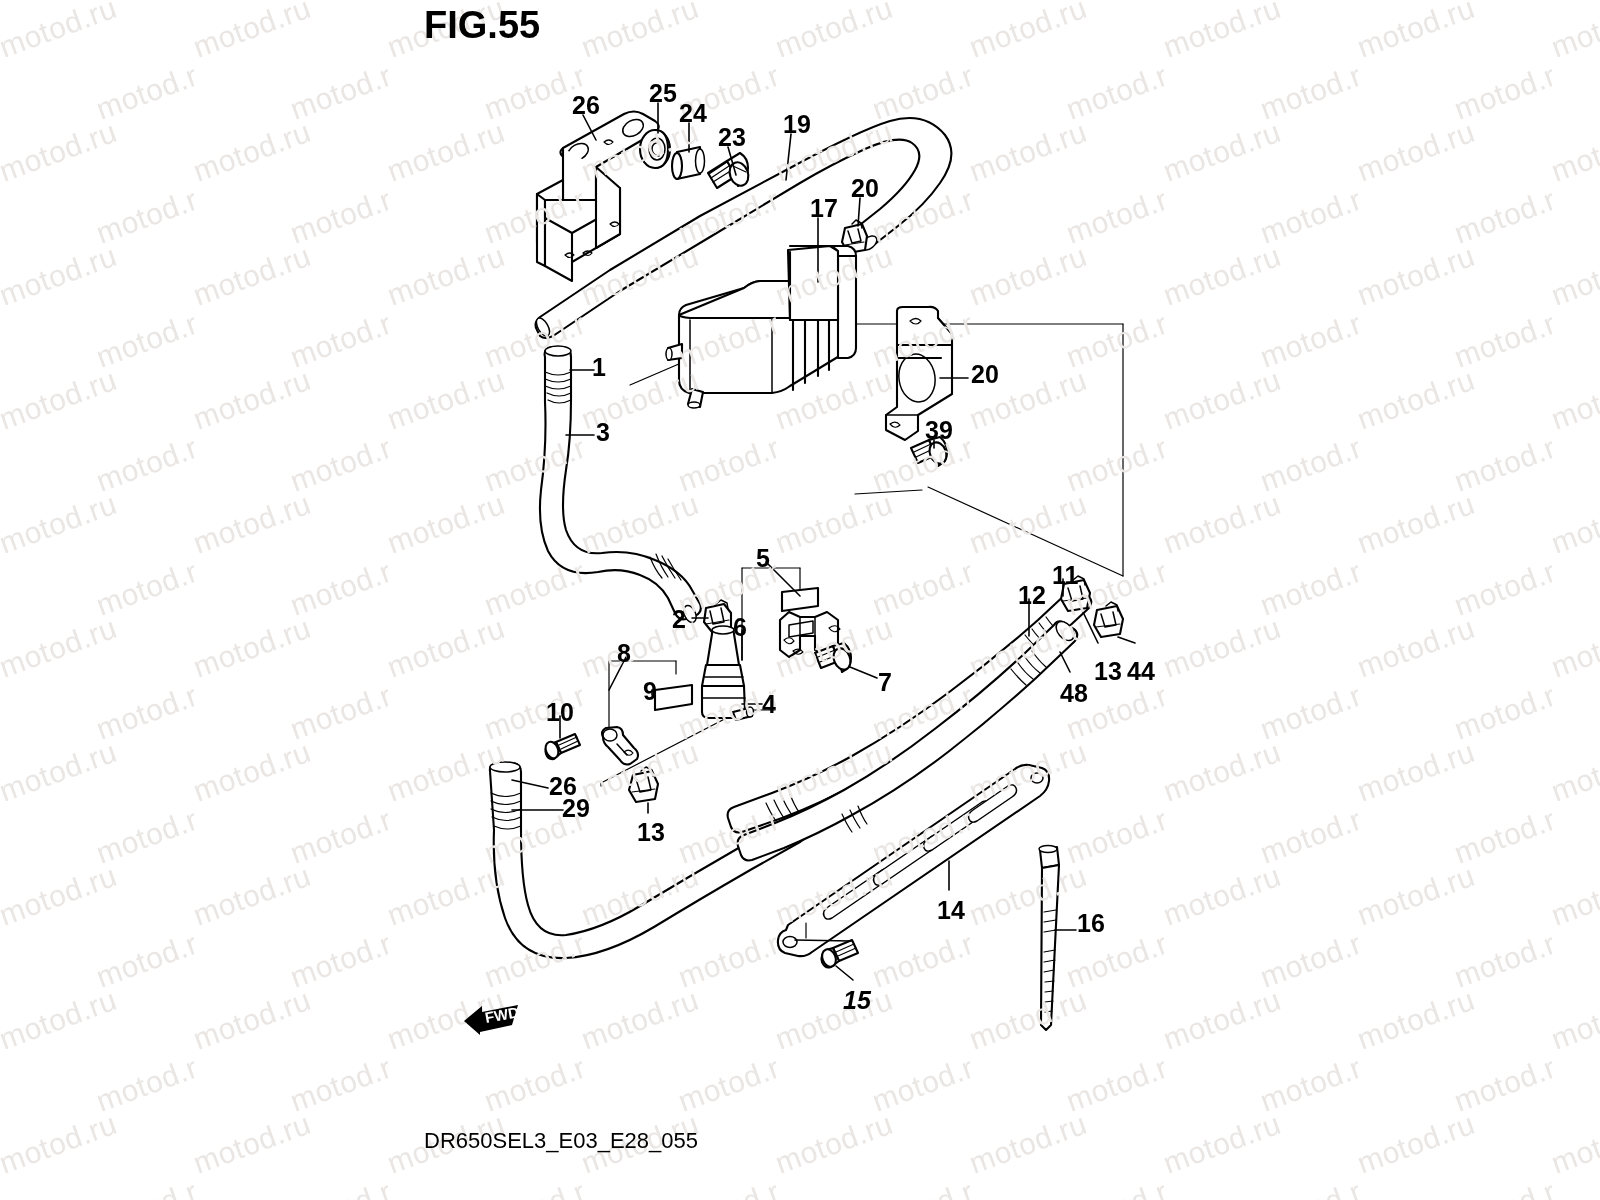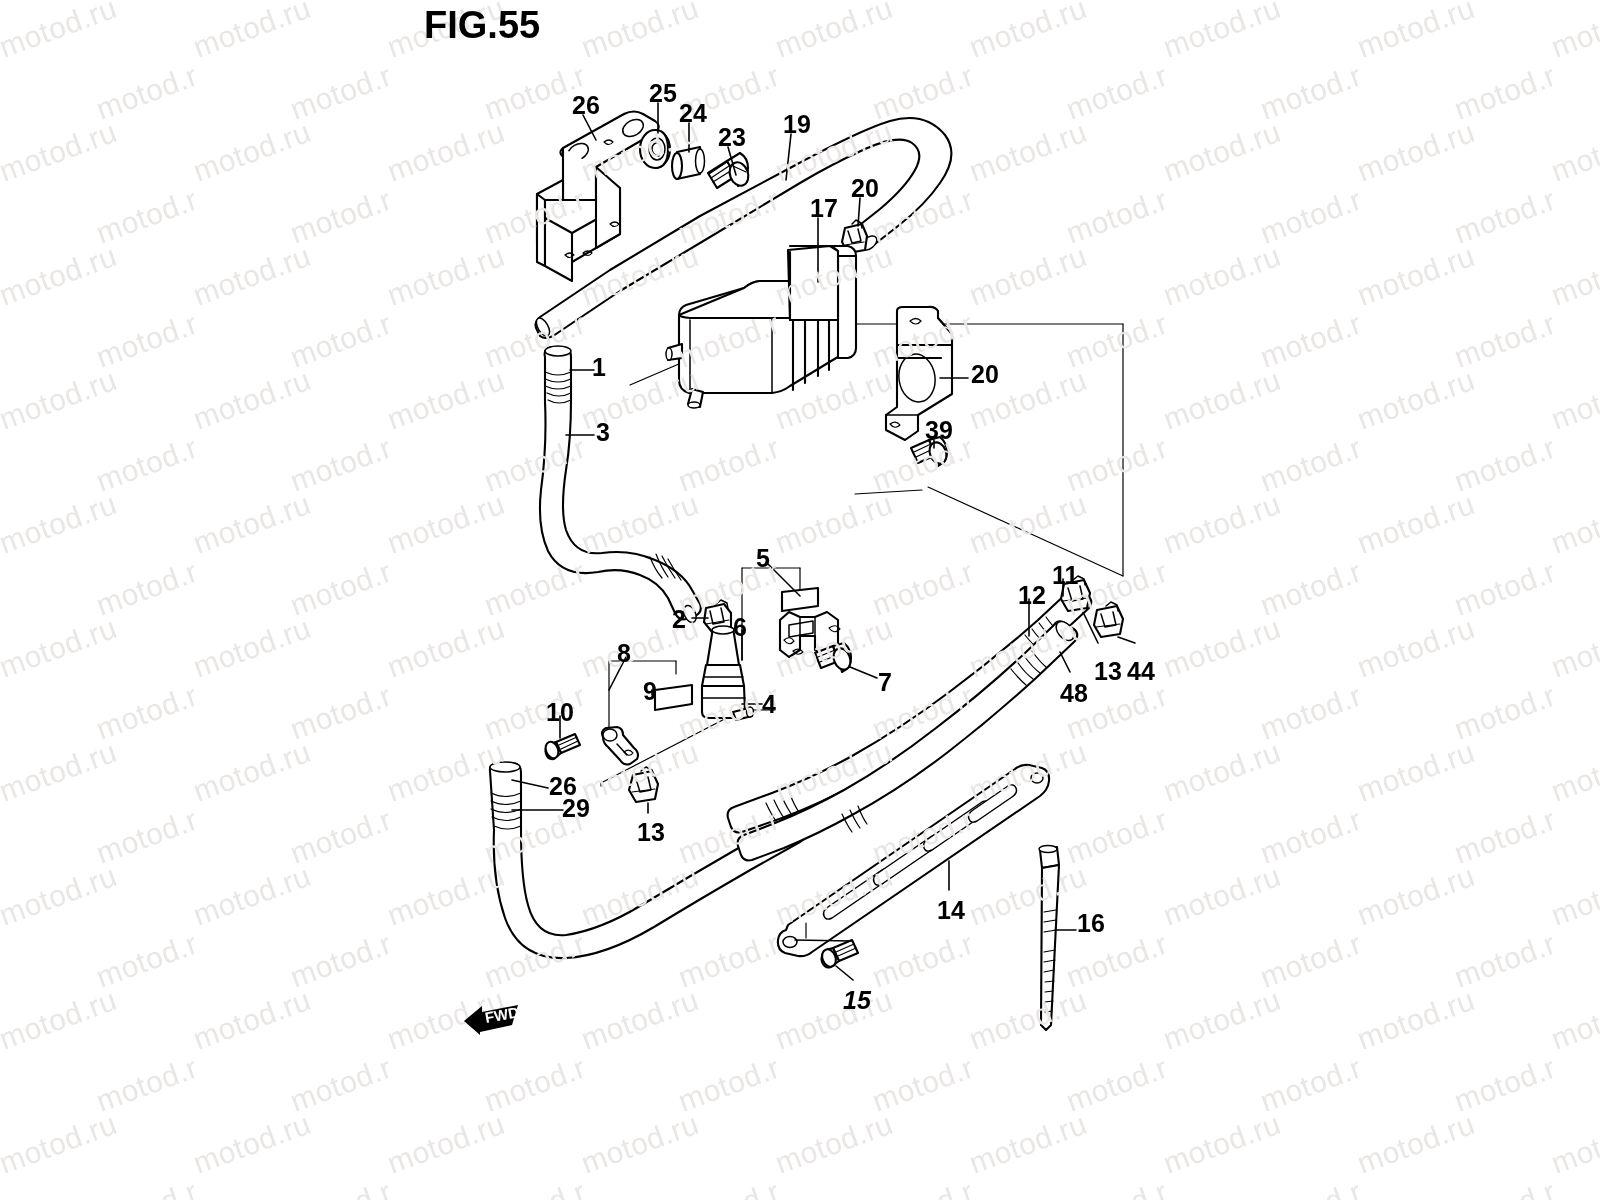--- a/index.html
+++ b/index.html
@@ -684,16 +684,17 @@
     <div class="callout" style="left:1127px; top:659px;">44</div>
     <div class="callout" style="left:1060px; top:681px;">48</div>
     <div class="callout" style="left:562px;  top:796px;">29</div>
 
     <svg id="fwd-marker" viewBox="0 0 60 34" width="60" height="34" xmlns="http://www.w3.org/2000/svg">
       <path d="M 2 20 L 20 5 L 20 11 L 56 4 L 50 24 L 18 31 L 18 34 Z" fill="#000000"></path>
       <text class="fwd-label" x="24" y="22" transform="rotate(-10 24 22)">FWD</text>
     </svg>
 
     <div id="caption-block">
+      <span id="caption-code">DR650SEL3_E03_E28_055</span>
     </div>
   </div>
 
 </div>
 
 </body></html>

